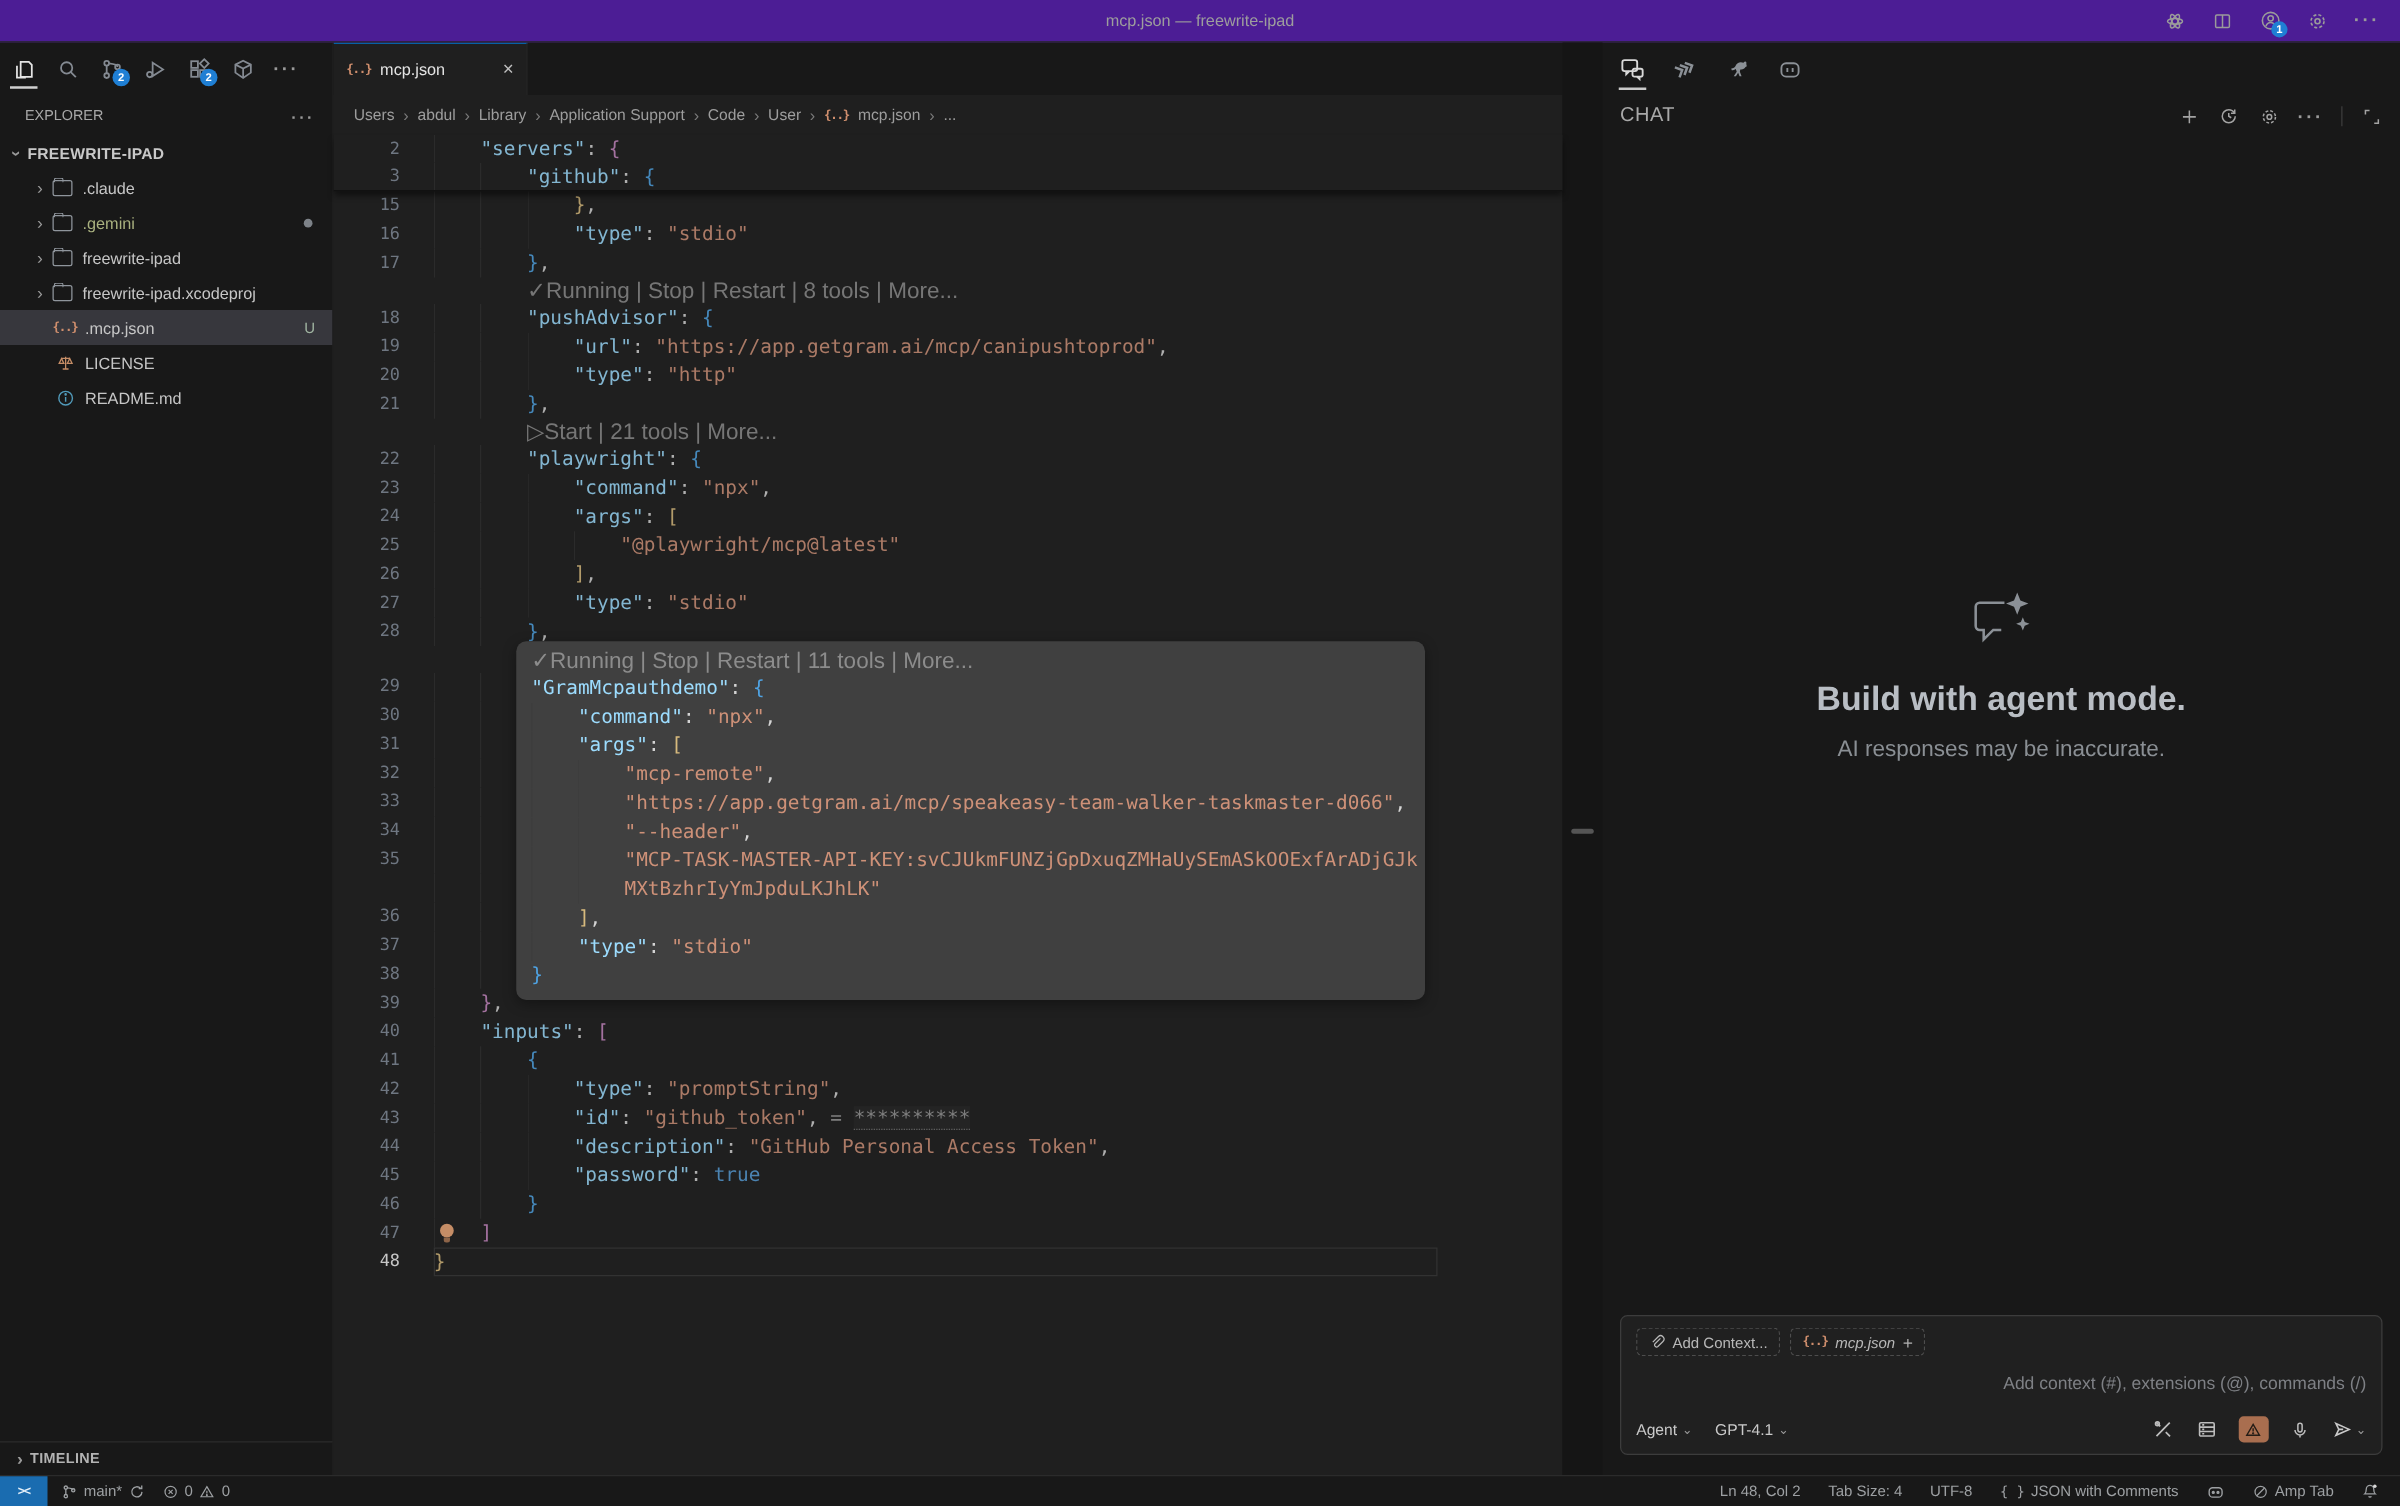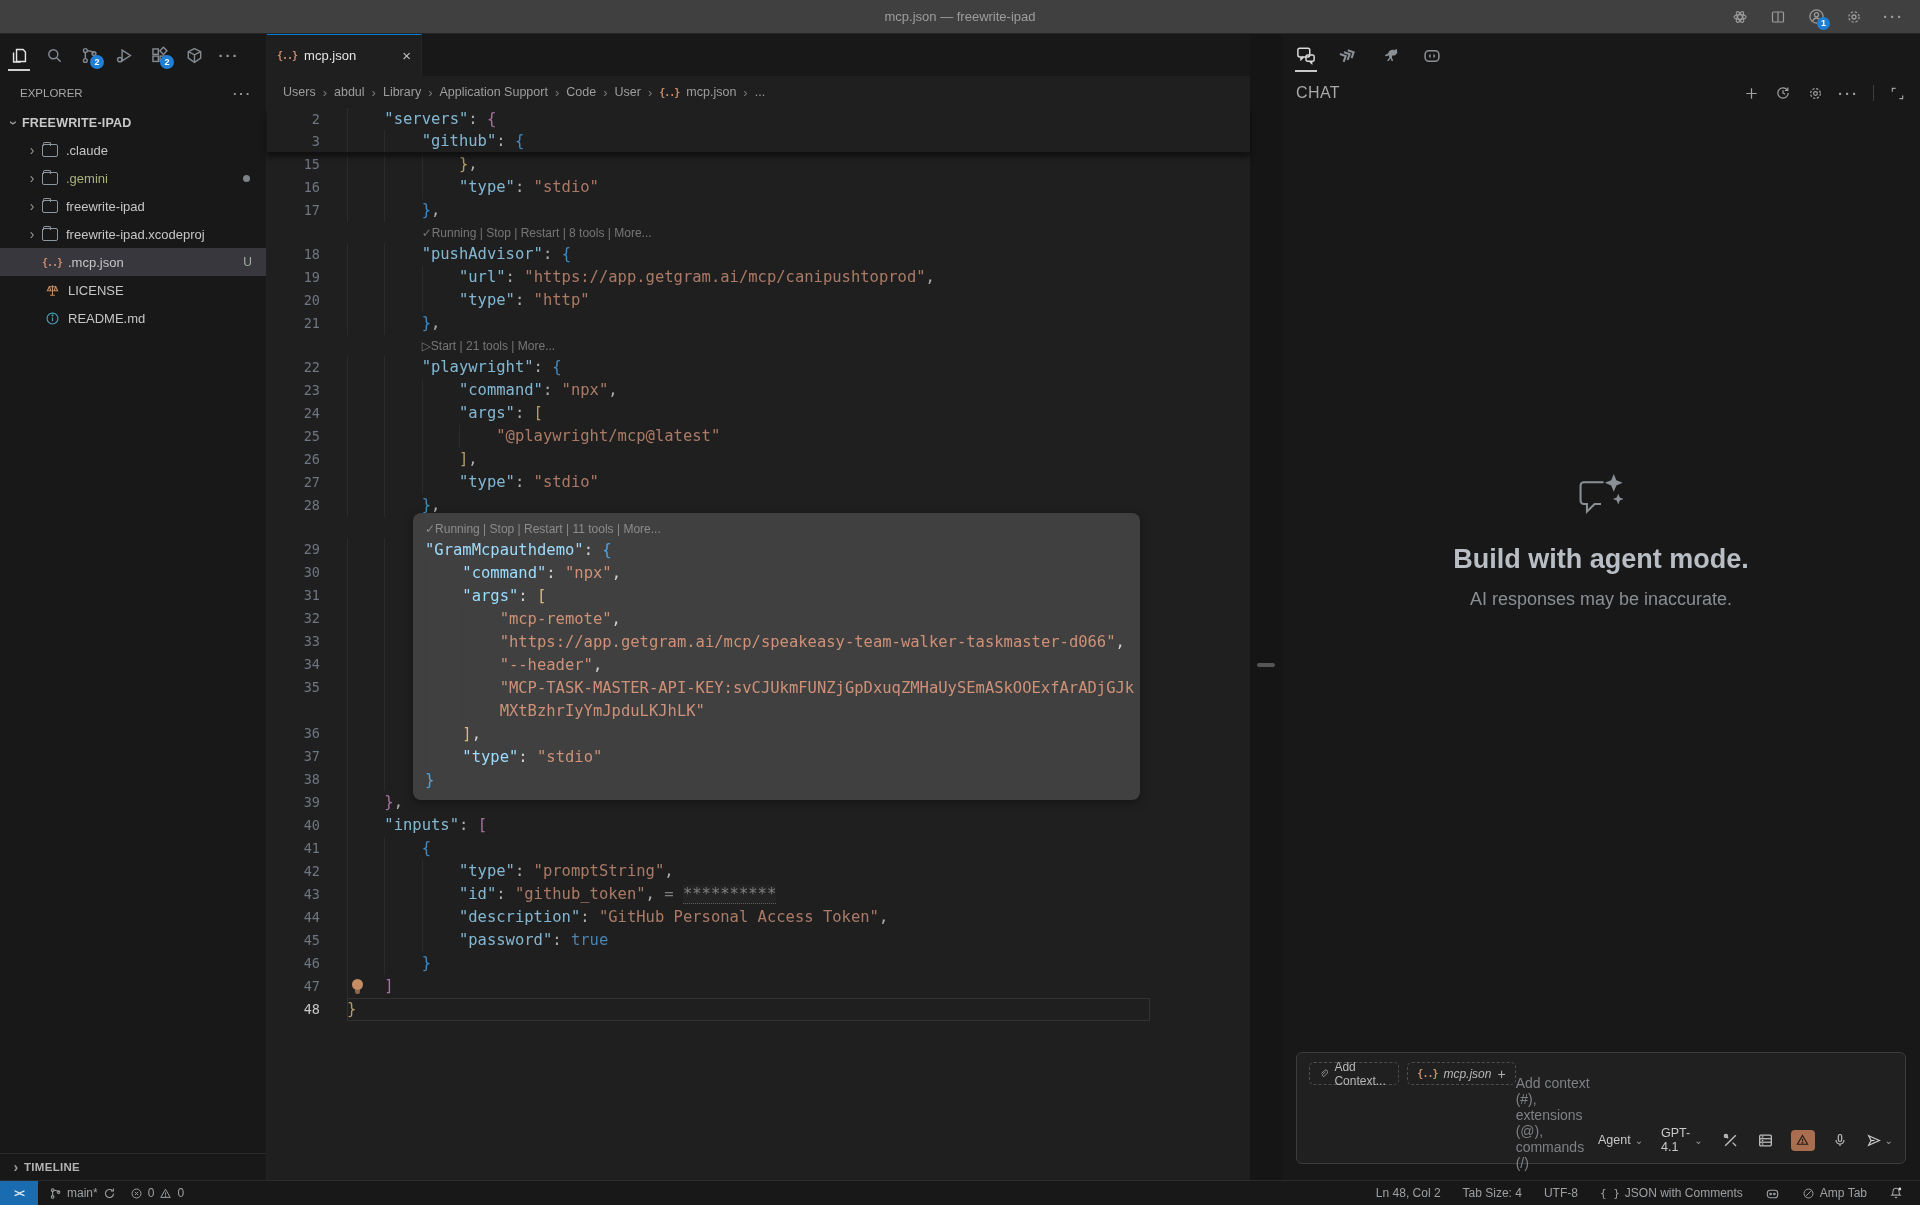--- a/index.html
+++ b/index.html
@@ -1,21 +1,21 @@
 <!DOCTYPE html>
 <html><head>
 <meta charset="utf-8">
 <style>
   * { margin:0; padding:0; box-sizing:border-box; }
   html,body { width:1920px; height:1205px; overflow:hidden; background:#181818;
     font-family:"Liberation Sans", sans-serif; color:#cccccc; }
   svg { display:block; }
 
   
-  #titlebar { height:34px; background:#404040; border-bottom:1px solid #252525;
+  #titlebar { height:34px; background:#4c1d95; border-bottom:1px solid #252525;
     display:flex; align-items:center; position:relative; }
   #titlebar .tb-title { position:absolute; left:0; right:0; text-align:center;
     font-size:13px; color:#9d9d9d; }
   #titlebar .tb-right { margin-left:auto; display:flex; align-items:center; gap:20px;
     padding-right:16px; z-index:2; }
   .tb-icon { width:18px; height:18px; display:flex; align-items:center; justify-content:center;
     color:#9a9a9a; position:relative; cursor:pointer; }
   .tb-badge { position:absolute; right:-5px; bottom:-4px; width:13px; height:13px;
     background:#1f7fd4; border-radius:50%; color:#fff; font-size:9px; font-weight:700;
     display:flex; align-items:center; justify-content:center; }
@@ -86,21 +86,21 @@
   .ln { flex:none; width:80px; padding-right:27px; text-align:right; color:#6e7681;
     font-size:13.5px; }
   .cur .ln { color:#c6c6c6; }
   .cur::after { content:""; position:absolute; left:80px; width:801px; top:0; bottom:0;
     border:1px solid #323232; pointer-events:none; }
   .code { white-space:pre; opacity:.8; }
   #overlay .code { opacity:1; }
   .ind { display:inline-block; width:4ch; height:100%; box-shadow:inset 1px 0 0 #2e2e2e;
     vertical-align:top; }
   .cl-row .ind { box-shadow:none; }
-  .lens { font-family:"Liberation Sans","DejaVu Sans", sans-serif; font-size:12px;
+  .lens { font-family:"Liberation Sans","DejaVu Sans", sans-serif; font-size:18px;
     color:#8c8c8c; cursor:pointer; }
   .tk-k { color:#9cdcfe; } .tk-s { color:#ce9178; }
   .tk-u { color:#ce9178; cursor:pointer; }
   .tk-p { color:#d4d4d4; } .tk-v { color:#569cd6; }
   .tk-b1 { color:#d7ba7d; } .tk-b2 { color:#c586c0; } .tk-b3 { color:#4fa3e3; }
   .tk-h { color:#969696; }
   .tk-hb { color:#969696; border-bottom:1px dotted #6f6f6f; background:rgba(255,255,255,.03); }
   #sticky { position:relative; z-index:3; background:#1f1f1f;
     box-shadow:0 4px 5px rgba(0,0,0,.5); border-bottom:1px solid #111; }
   #sticky .crow { height:22px; line-height:22px; }
@@ -134,21 +134,21 @@
   .ch-icon { width:18px; height:18px; display:flex; align-items:center; justify-content:center;
     color:#a3a3a3; cursor:pointer; }
   .ch-sep { width:1px; height:16px; background:#3c3c3c; }
   #chat-body { flex:1; display:flex; flex-direction:column; align-items:center;
     justify-content:center; margin-top:-80px; }
   #chat-empty-icon { color:#8b9096; margin-bottom:26px; }
   #chat-title { font-size:27px; font-weight:700; color:#b9bec4; margin-bottom:14px; }
   #chat-sub { font-size:18px; color:#8a8f94; }
   #chat-input { flex:none; margin:0 14px 16px 14px; height:112px; background:#202020;
     border:1px solid #3c3c3c; border-radius:6px; padding:9px 12px; display:flex;
-    flex-direction:row; }
+    flex-direction:column;text-align:right; }
   .pills { display:flex; gap:8px; }
   .pill { height:23px; display:flex; align-items:center; gap:6px; padding:0 9px;
     border:1px dashed #4d4d4d; border-radius:5px; font-size:12px; color:#b8b8b8;
     cursor:pointer; }
   .pill .ticon.json { width:auto; margin:0; }
   .pill .it { font-style:italic; }
   .pill .plus { color:#b0b0b0; font-size:14px; }
   .chat-placeholder { margin-top:13px; font-size:14px; color:#7e8085; }
   .input-controls { margin-top:auto; display:flex; align-items:center; }
   .drop { display:flex; align-items:center; gap:4px; font-size:12.5px; color:#c9c9c9;

